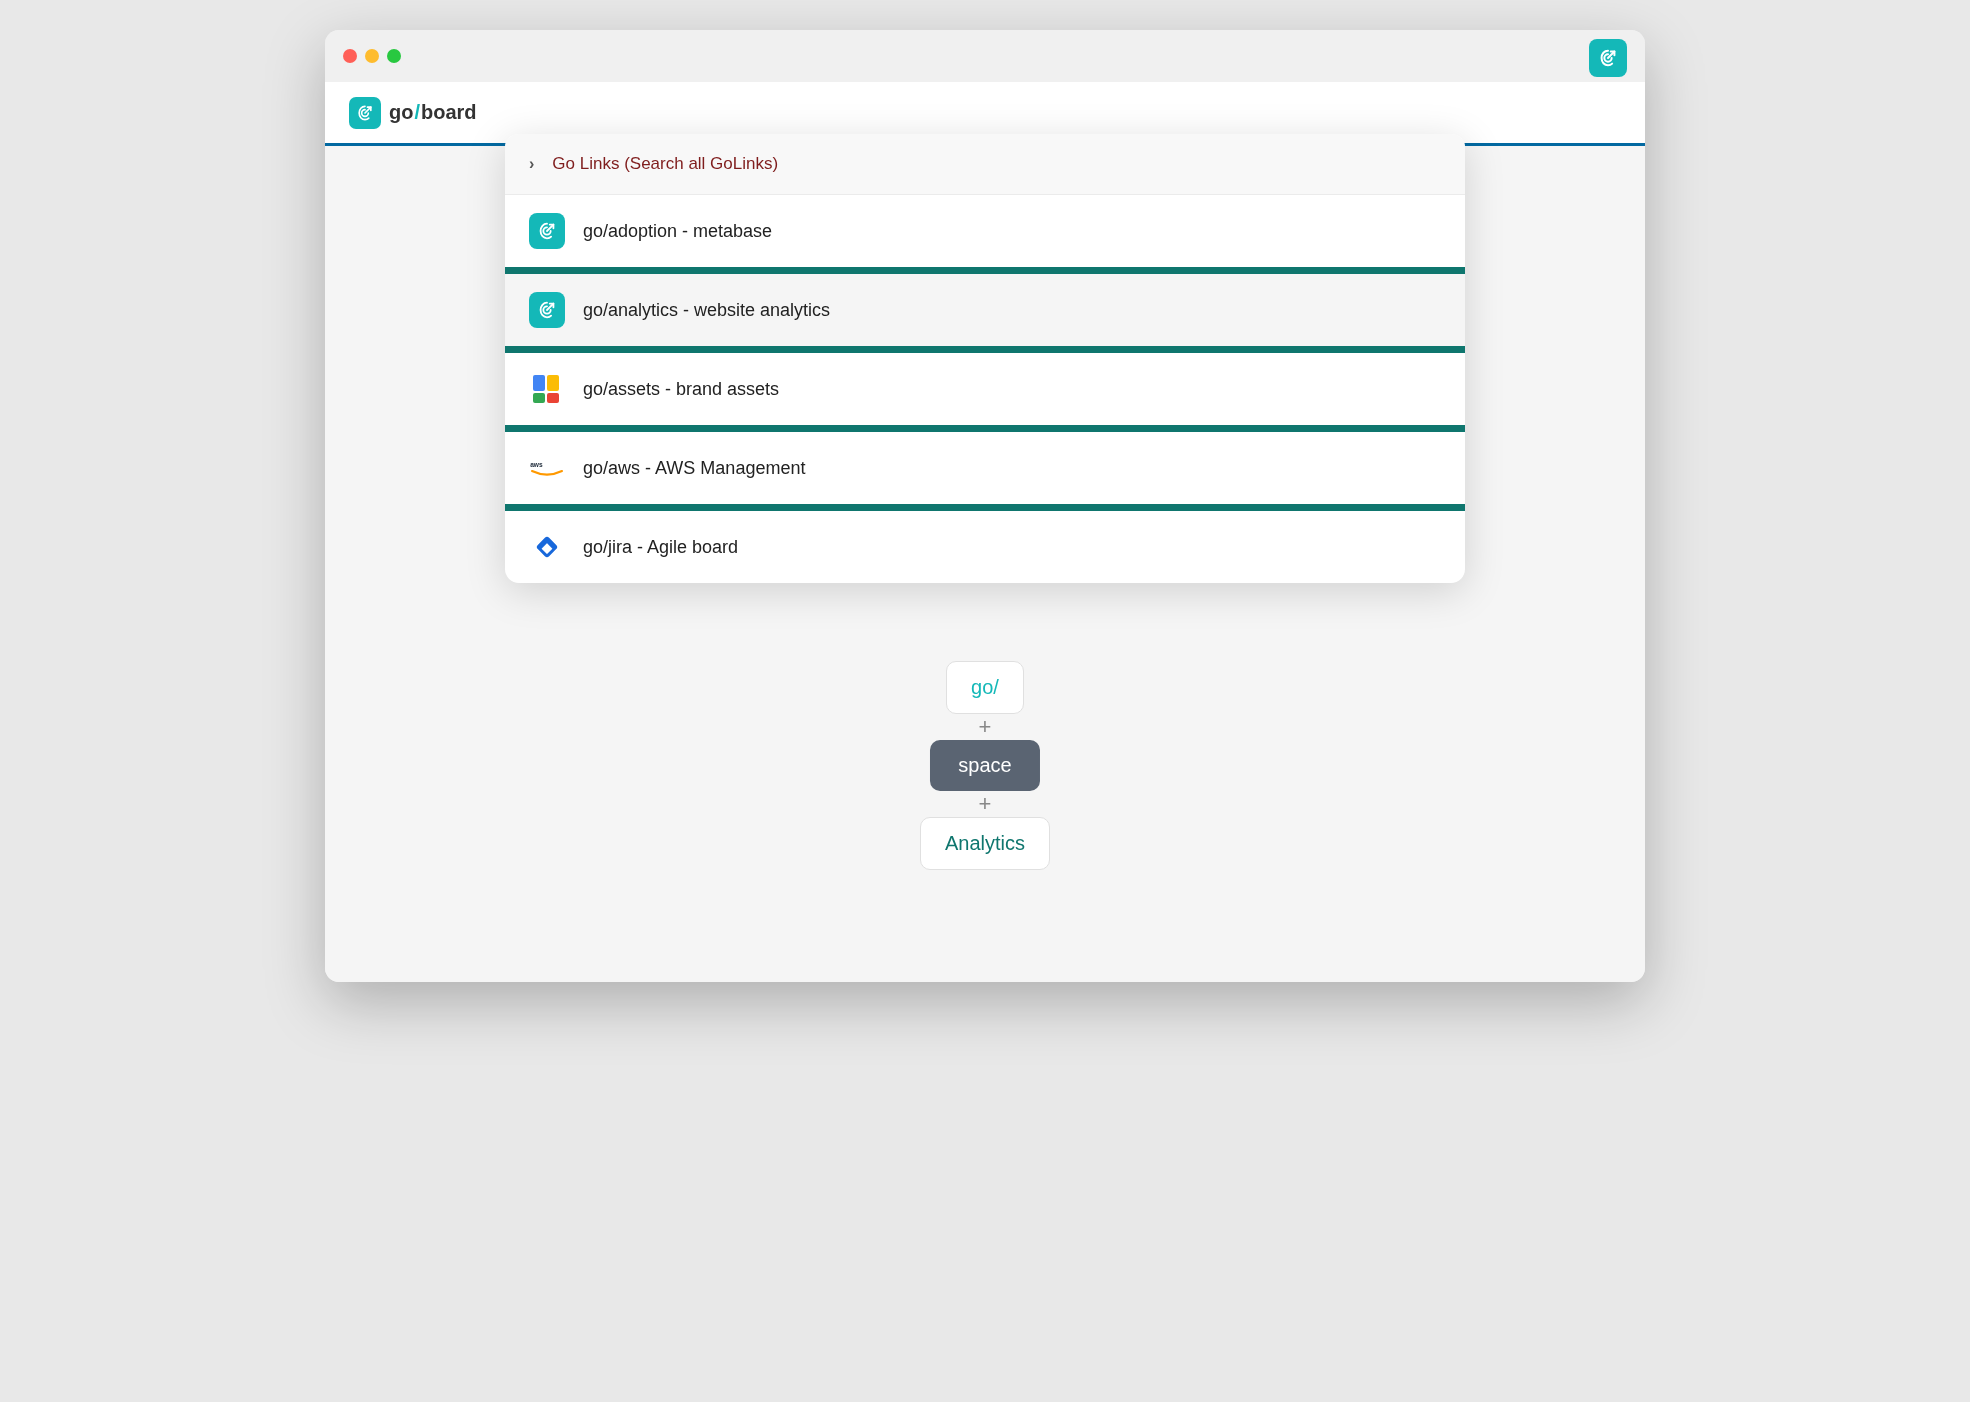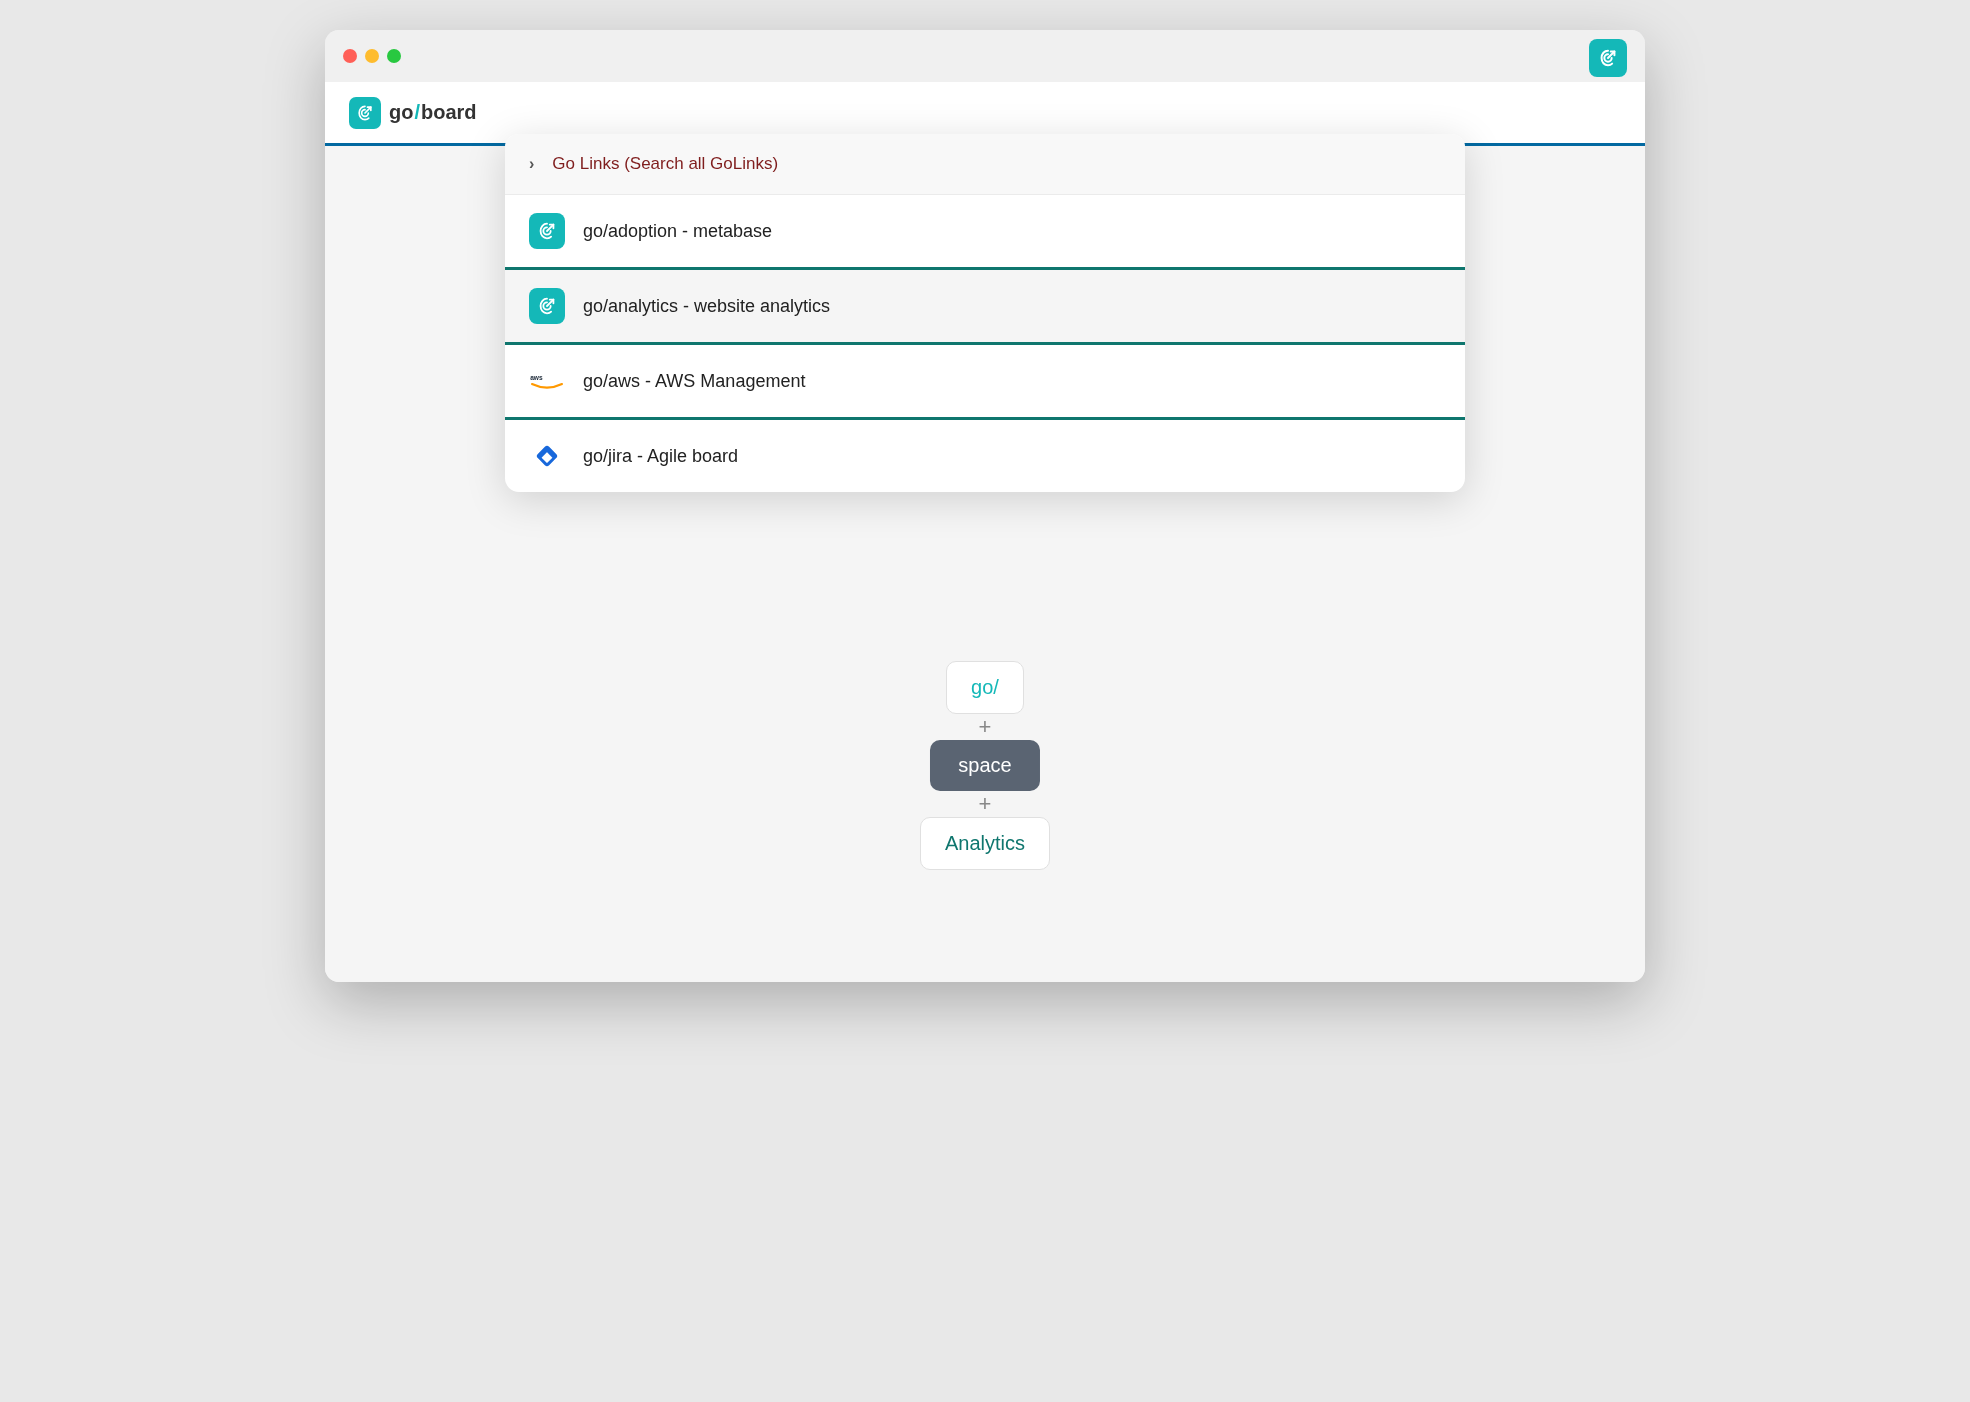--- a/index.html
+++ b/index.html
@@ -181,21 +181,21 @@
       z-index: 100;
       overflow: hidden;
     }
 
     .dropdown-item {
       display: flex;
       align-items: center;
       padding: 18px 24px;
       gap: 18px;
       cursor: pointer;
-      border-bottom: 3px solid #0f766e;
+      border-bottom: 7px solid #0f766e;
     }
 
     .dropdown-item:last-child {
       border-bottom: none;
     }
 
     .dropdown-item:hover,
     .dropdown-item.hovered {
       background: #f5f5f5;
     }
@@ -369,20 +369,32 @@
           <svg width="22" height="22" viewBox="0 0 24 24" fill="none">
             <path d="M12 4C8 4 5 7.5 5 12s3 8 7 8c2 0 3.5-.7 4.5-1.8" stroke="white" stroke-width="2" stroke-linecap="round"></path>
             <path d="M12 8c-2.2 0-4 1.8-4 4s1.8 4 4 4 4-1.8 4-4" stroke="white" stroke-width="2" stroke-linecap="round"></path>
             <path d="M19 5l-7 7" stroke="white" stroke-width="2" stroke-linecap="round"></path>
             <path d="M15 5h4v4" stroke="white" stroke-width="2" stroke-linecap="round" stroke-linejoin="round"></path>
           </svg>
         </div>
         <span class="item-label">go/analytics - website analytics</span>
       </div>
 
+      <div class="dropdown-item">
+        <div class="icon-google-docs">
+
+          <svg width="36" height="36" viewBox="0 0 36 36">
+            <rect x="4" y="4" width="12" height="16" rx="2" fill="#4285F4"></rect>
+            <rect x="18" y="4" width="12" height="16" rx="2" fill="#FBBC05"></rect>
+            <rect x="4" y="22" width="12" height="10" rx="2" fill="#34A853"></rect>
+            <rect x="18" y="22" width="12" height="10" rx="2" fill="#EA4335"></rect>
+          </svg>
+        </div>
+        <span class="item-label">go/assets - brand assets</span>
+      </div>
 
       <div class="dropdown-item">
         <div class="icon-aws">
           <svg width="36" height="24" viewBox="0 0 60 38">
             <text x="2" y="18" font-size="11" font-weight="700" fill="#232F3E" font-family="Arial,sans-serif">aws</text>
             <path d="M5 24 Q30 36 55 24" stroke="#FF9900" stroke-width="3.5" fill="none" stroke-linecap="round"></path>
           </svg>
         </div>
         <span class="item-label">go/aws - AWS Management</span>
       </div>

